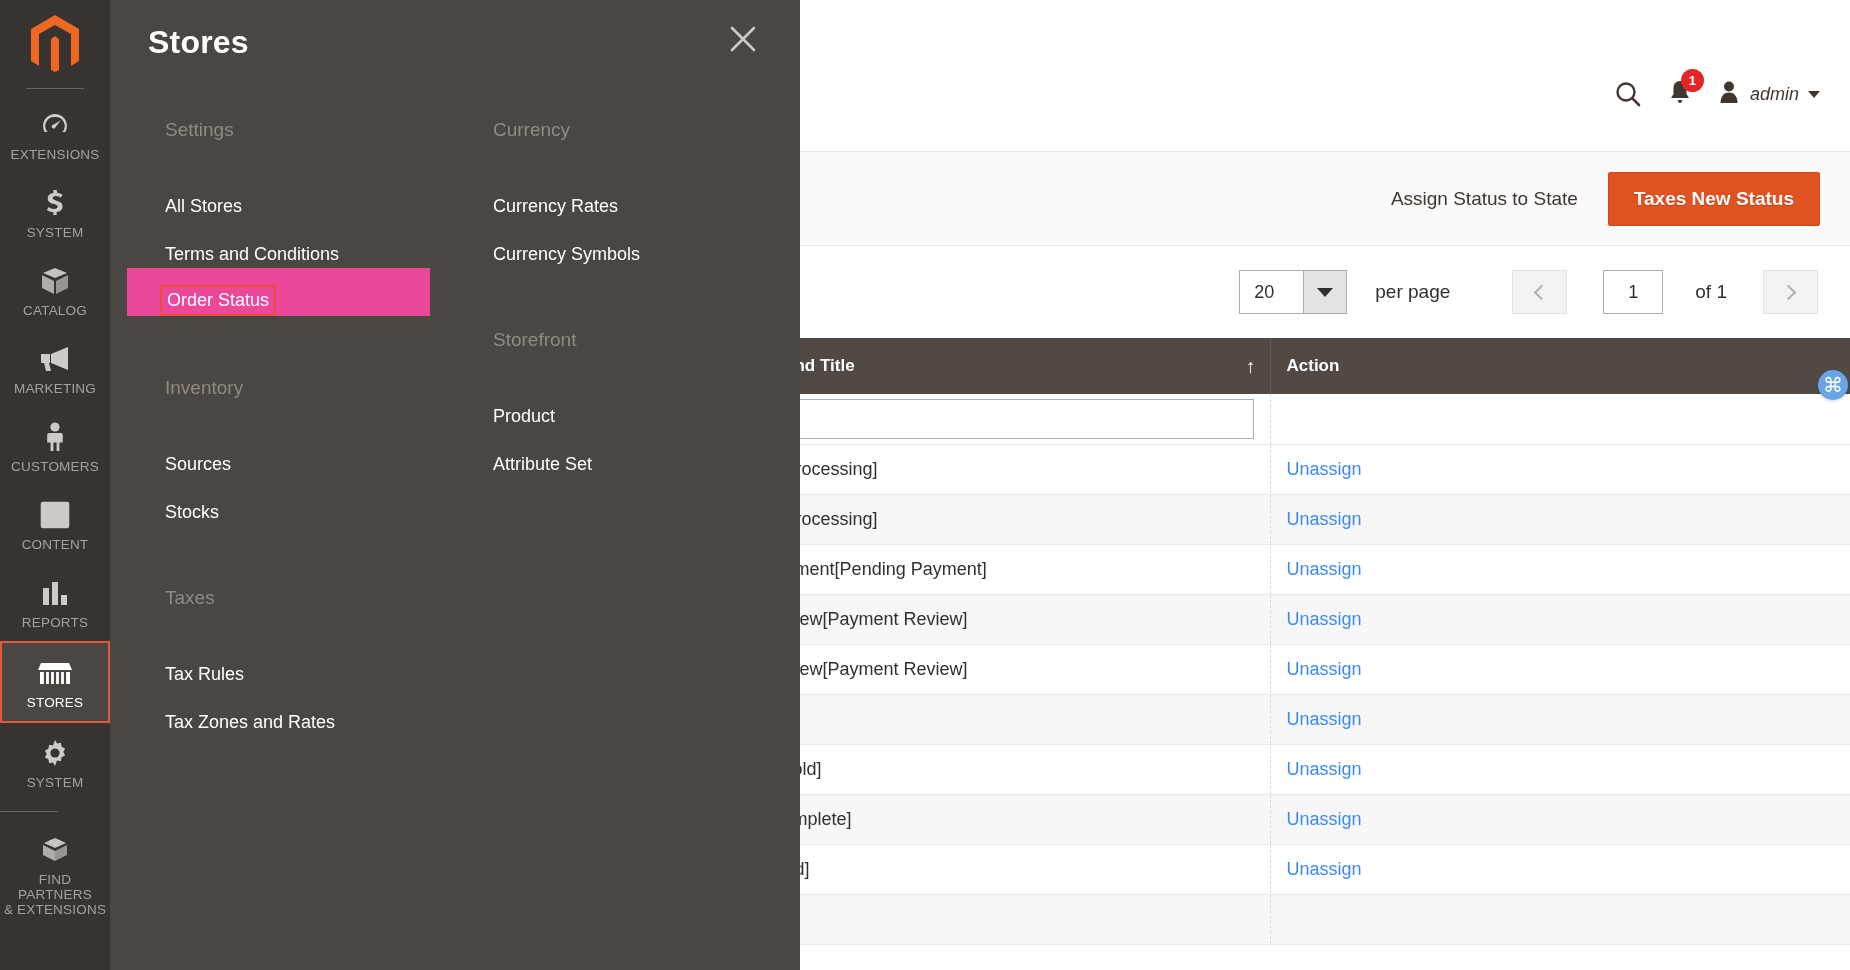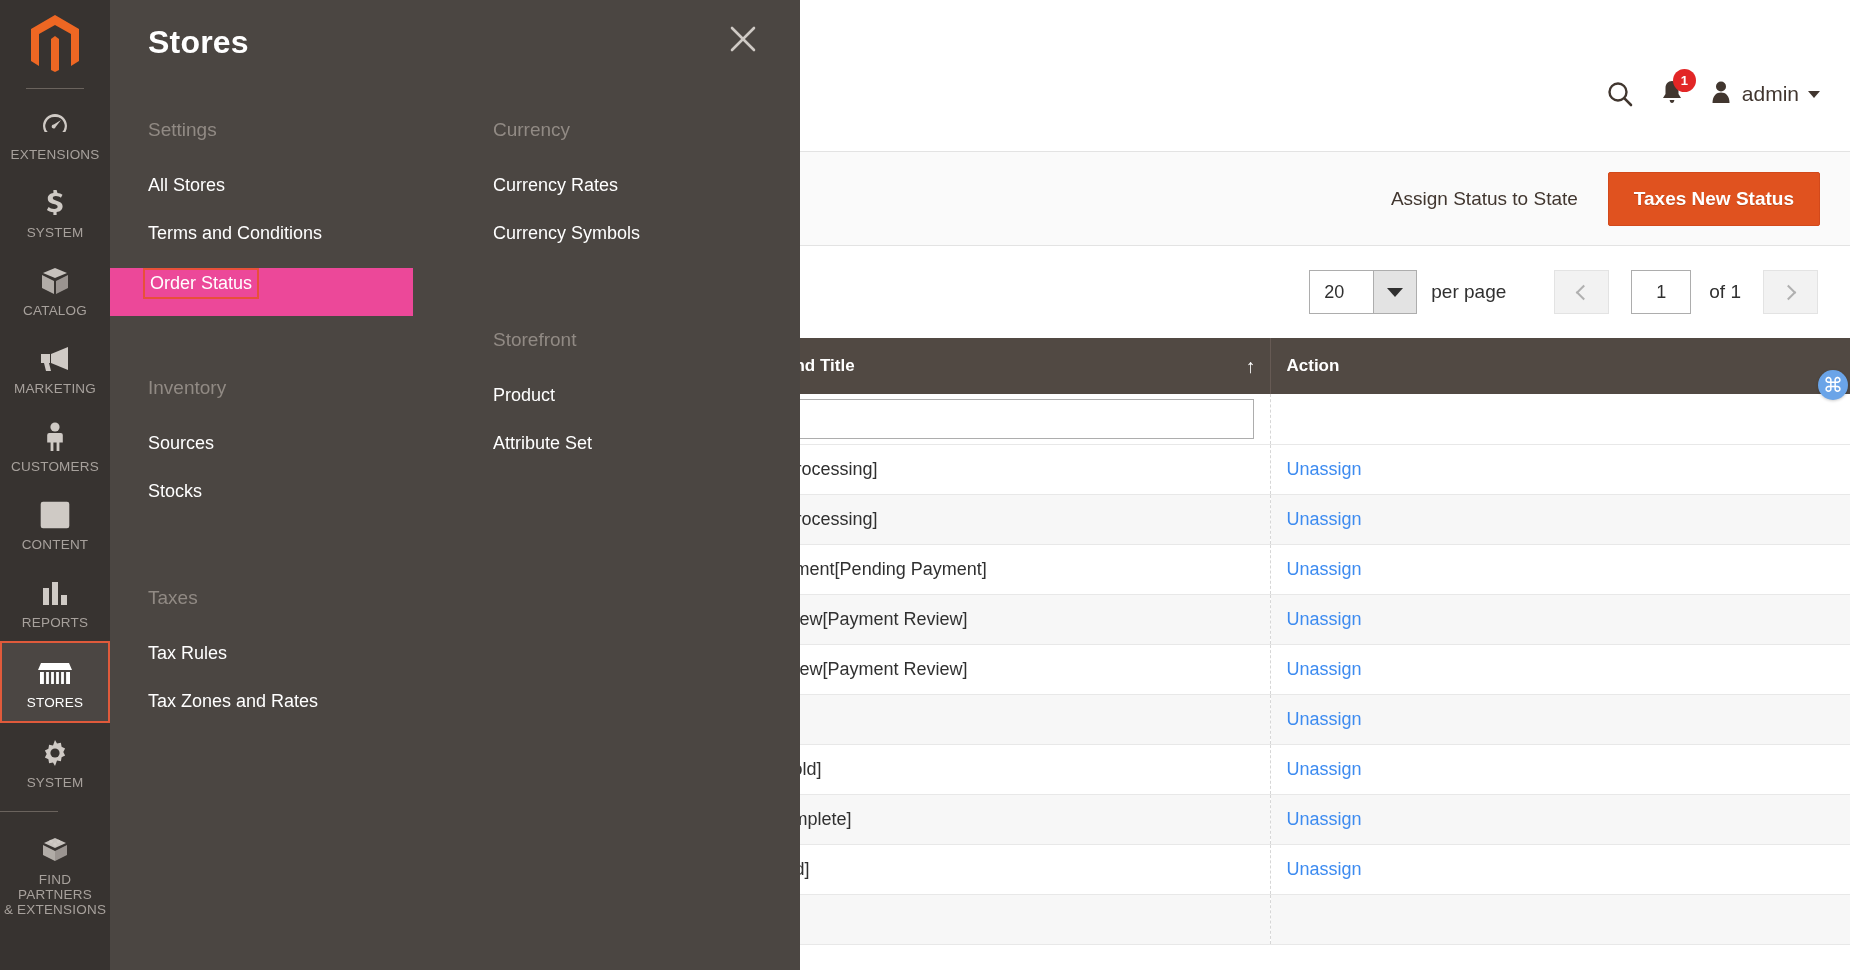--- a/index.html
+++ b/index.html
@@ -63,40 +63,40 @@
     font-size: 32px; font-weight: bold; color: #ffffff;
     letter-spacing: .2px;
   }
   #flyout-close {
     position: absolute; right: 42px; top: 24px;
     width: 30px; height: 30px; cursor: pointer;
   }
   #flyout-close svg { display:block; }
   .menu-cols { position: absolute; left: 0; top: 92px; width: 690px; }
   .menu-col { position: absolute; top: 0; }
-  .menu-col.col-a { left: 0px; width: 345px; }
+  .menu-col.col-a { left: 17px; width: 345px; }
   .menu-col.col-b { left: 345px; width: 345px; }
   .menu-group-title {
     color: #918a84; font-size: 19px; font-weight: normal;
     padding: 0 0 0 38px;
     line-height: 20px;
   }
   .menu-link {
     display: block;
     color: #ffffff; font-size: 18px;
     padding: 0 0 0 38px;
     line-height: 20px;
     text-decoration: none; cursor: pointer;
     position: relative;
   }
   .menu-link .mhl {
     display:inline-block; padding: 3px 5px 4px 5px; margin-left:-5px;
   }
   .menu-link.marked .mhl { border: 2px solid #e8503a; }
-  .row48 { height: 48px; display:flex; align-items:flex-start; }
+  .row48 { height: 48px; display:flex; align-items:flex-end; }
   .row48.hov { background:#ec4899; width: 303px; }
 
   
   #main {
     position: absolute; left: 110px; top: 0; right: 0; height: 970px;
     background: #ffffff; z-index: 10;
   }
   #topbar {
     position: relative; height: 152px; background: #ffffff;
     border-bottom: 1px solid #e3e3e3;
@@ -108,21 +108,21 @@
   .tb-icon { cursor: pointer; display:flex; align-items:center; }
   .notif-wrap { position: relative; cursor:pointer; }
   .notif-badge {
     position: absolute; right: -11px; top: -9px;
     min-width: 23px; height: 23px; border-radius: 12px;
     background: #e22626; color: #fff; font-size: 13px; font-weight: bold;
     display:flex; align-items:center; justify-content:center;
     padding: 0 5px;
   }
   .admin-wrap { display:flex; align-items:center; gap:9px; cursor:pointer; }
-  .admin-name { font-size: 21px; color: #41362f; }
+  .admin-name { font-size: 18px; color: #41362f; font-style: italic; }
   .caret-dn {
     width: 0; height: 0; border-left: 6px solid transparent;
     border-right: 6px solid transparent; border-top: 7px solid #41362f;
   }
 
   
   #actions-bar {
     position: relative; height: 94px; background: #fafafa;
     border-bottom: 1px solid #e3e3e3;
     display: flex; align-items: center; justify-content: flex-end;
@@ -136,21 +136,21 @@
     background: #e0521f; color: #ffffff; border: 1px solid #d2491b;
     font-size: 19px; font-weight: bold; font-family: inherit;
     padding: 15px 25px; cursor: pointer; border-radius: 2px;
     text-shadow: 0 1px 0 rgba(0,0,0,.18);
   }
 
   
   #grid-toolbar {
     position: relative; height: 92px; background: #ffffff;
     display: flex; align-items: center; justify-content: flex-end;
-    padding-right: 32px; gap: 0; padding-left: 20px;
+    padding-right: 32px; gap: 14px; padding-left: 20px;
   }
   .pp-select {
     display: flex; align-items: stretch; height: 44px; margin-right: 14px;
   }
   .pp-value {
     width: 64px; border: 1px solid #adadad; border-right: none;
     background: #fff; display: flex; align-items: center;
     padding-left: 14px; font-size: 18px; color: #303030;
   }
   .pp-arrow {

